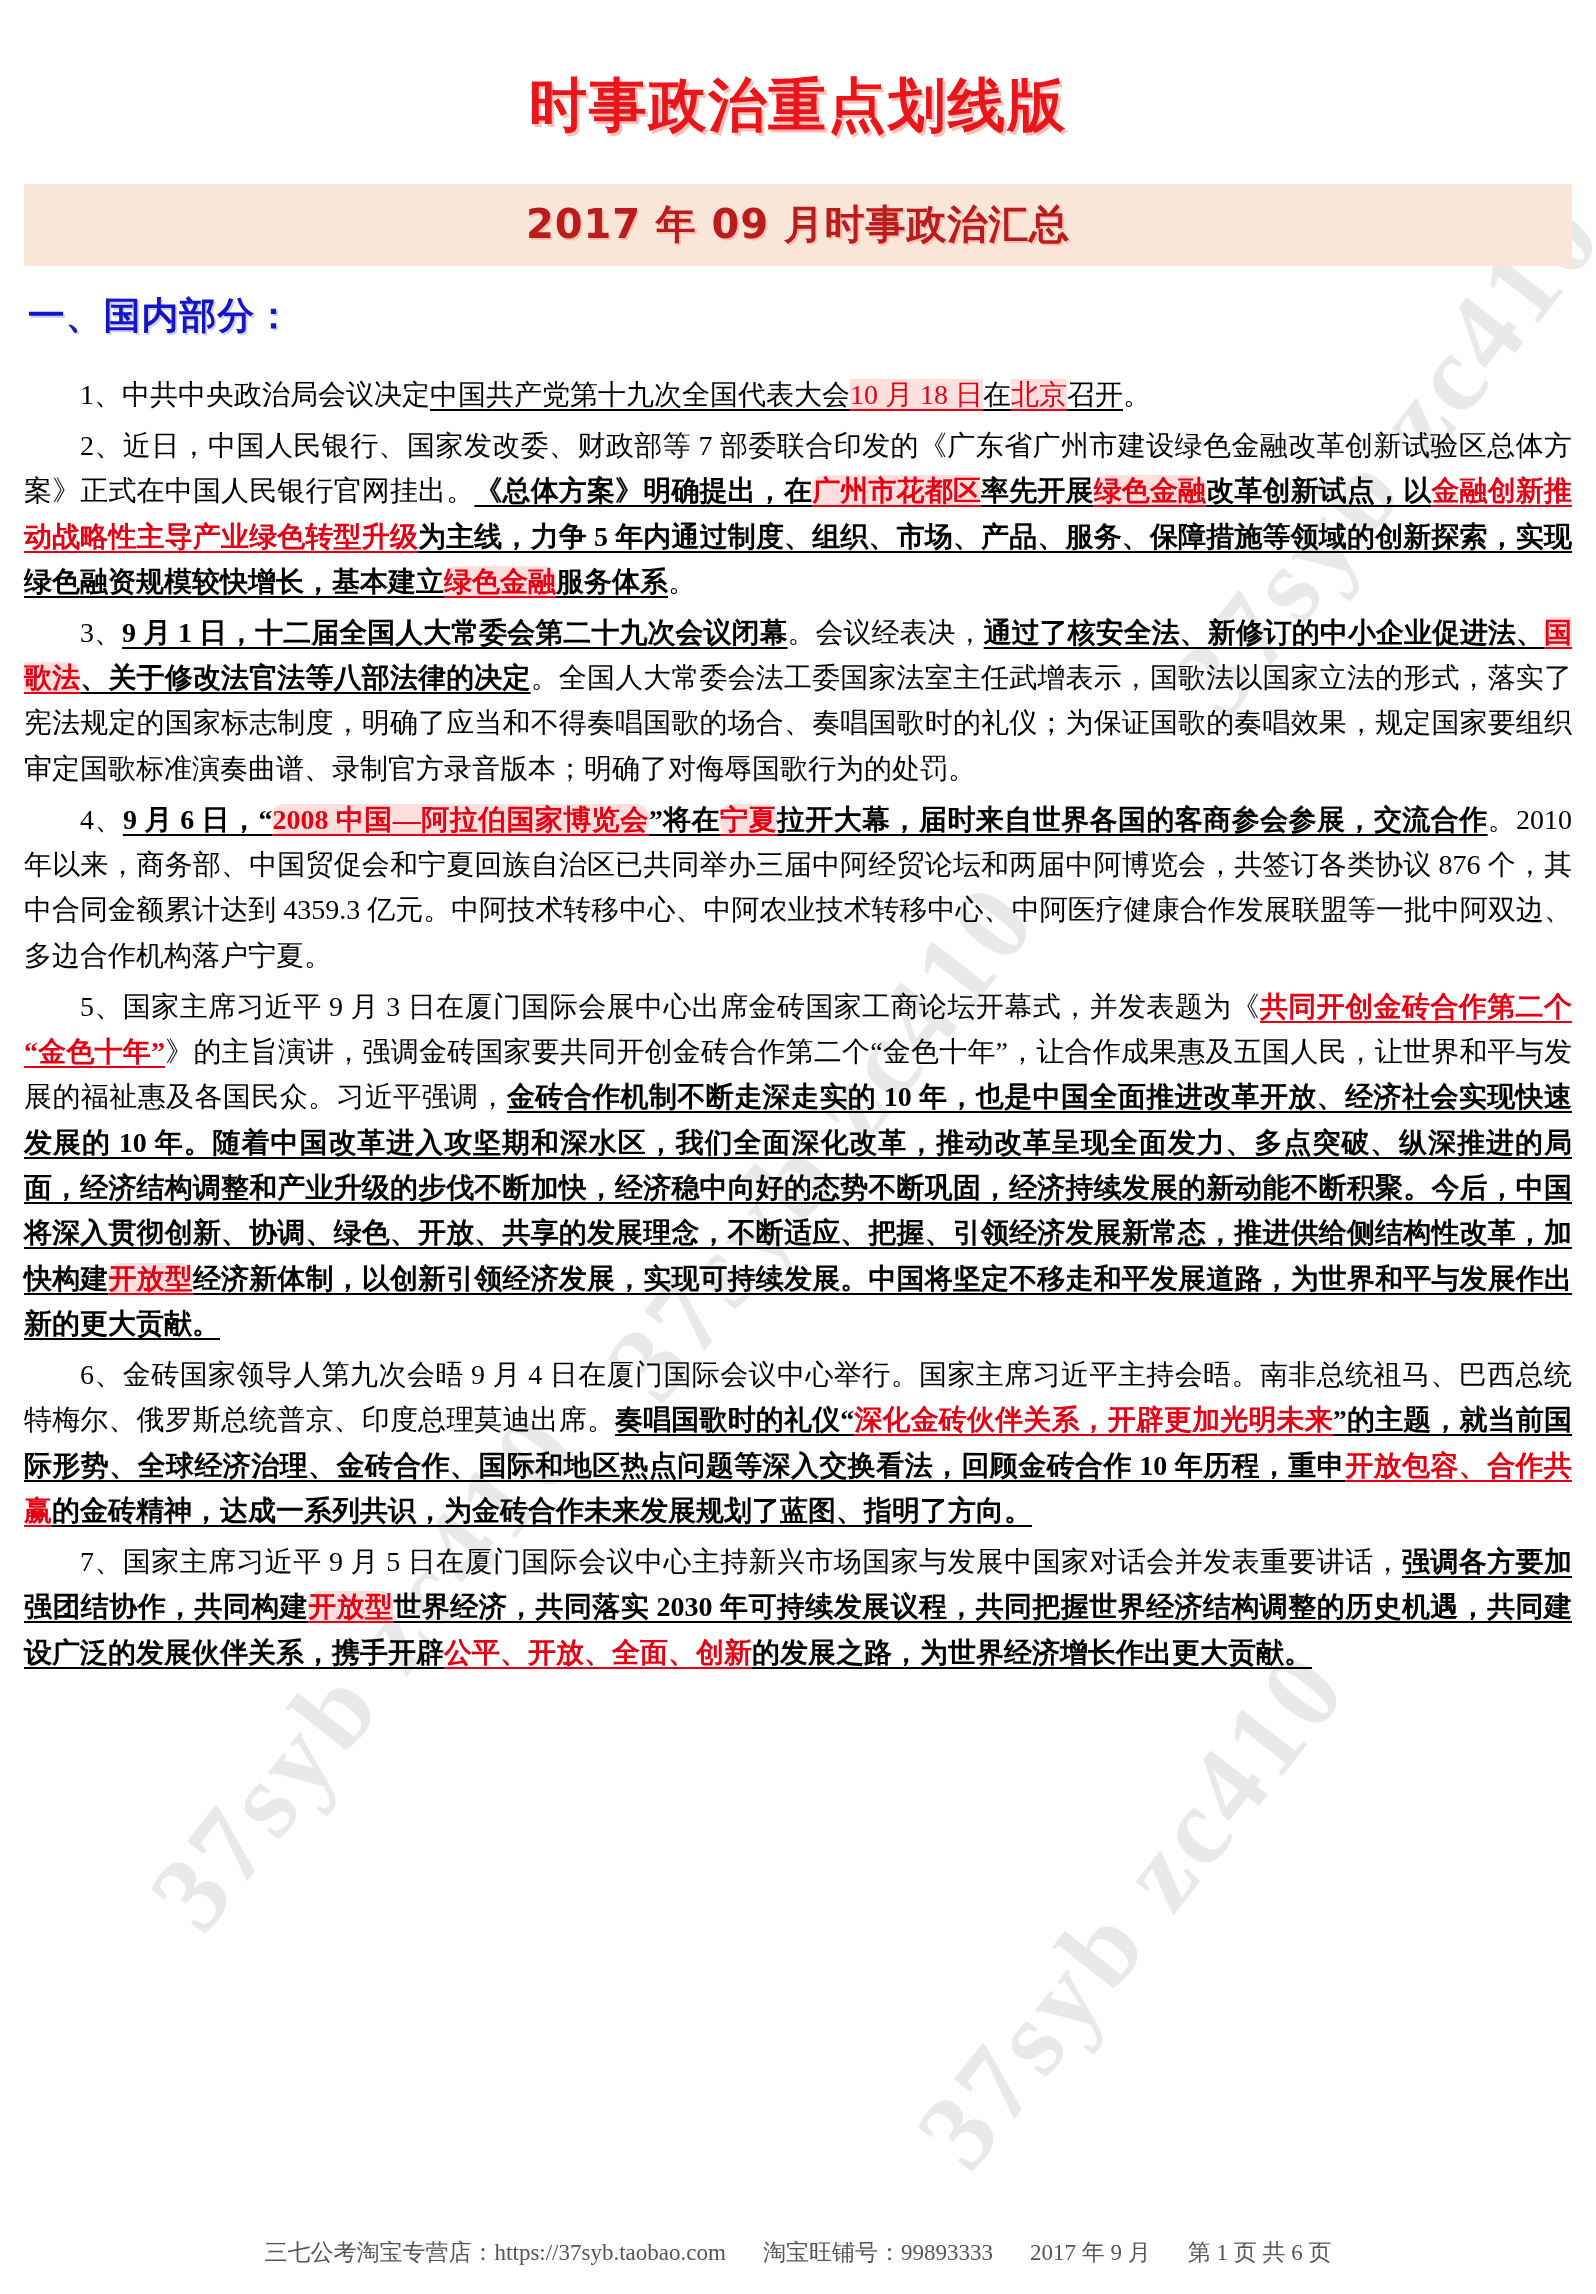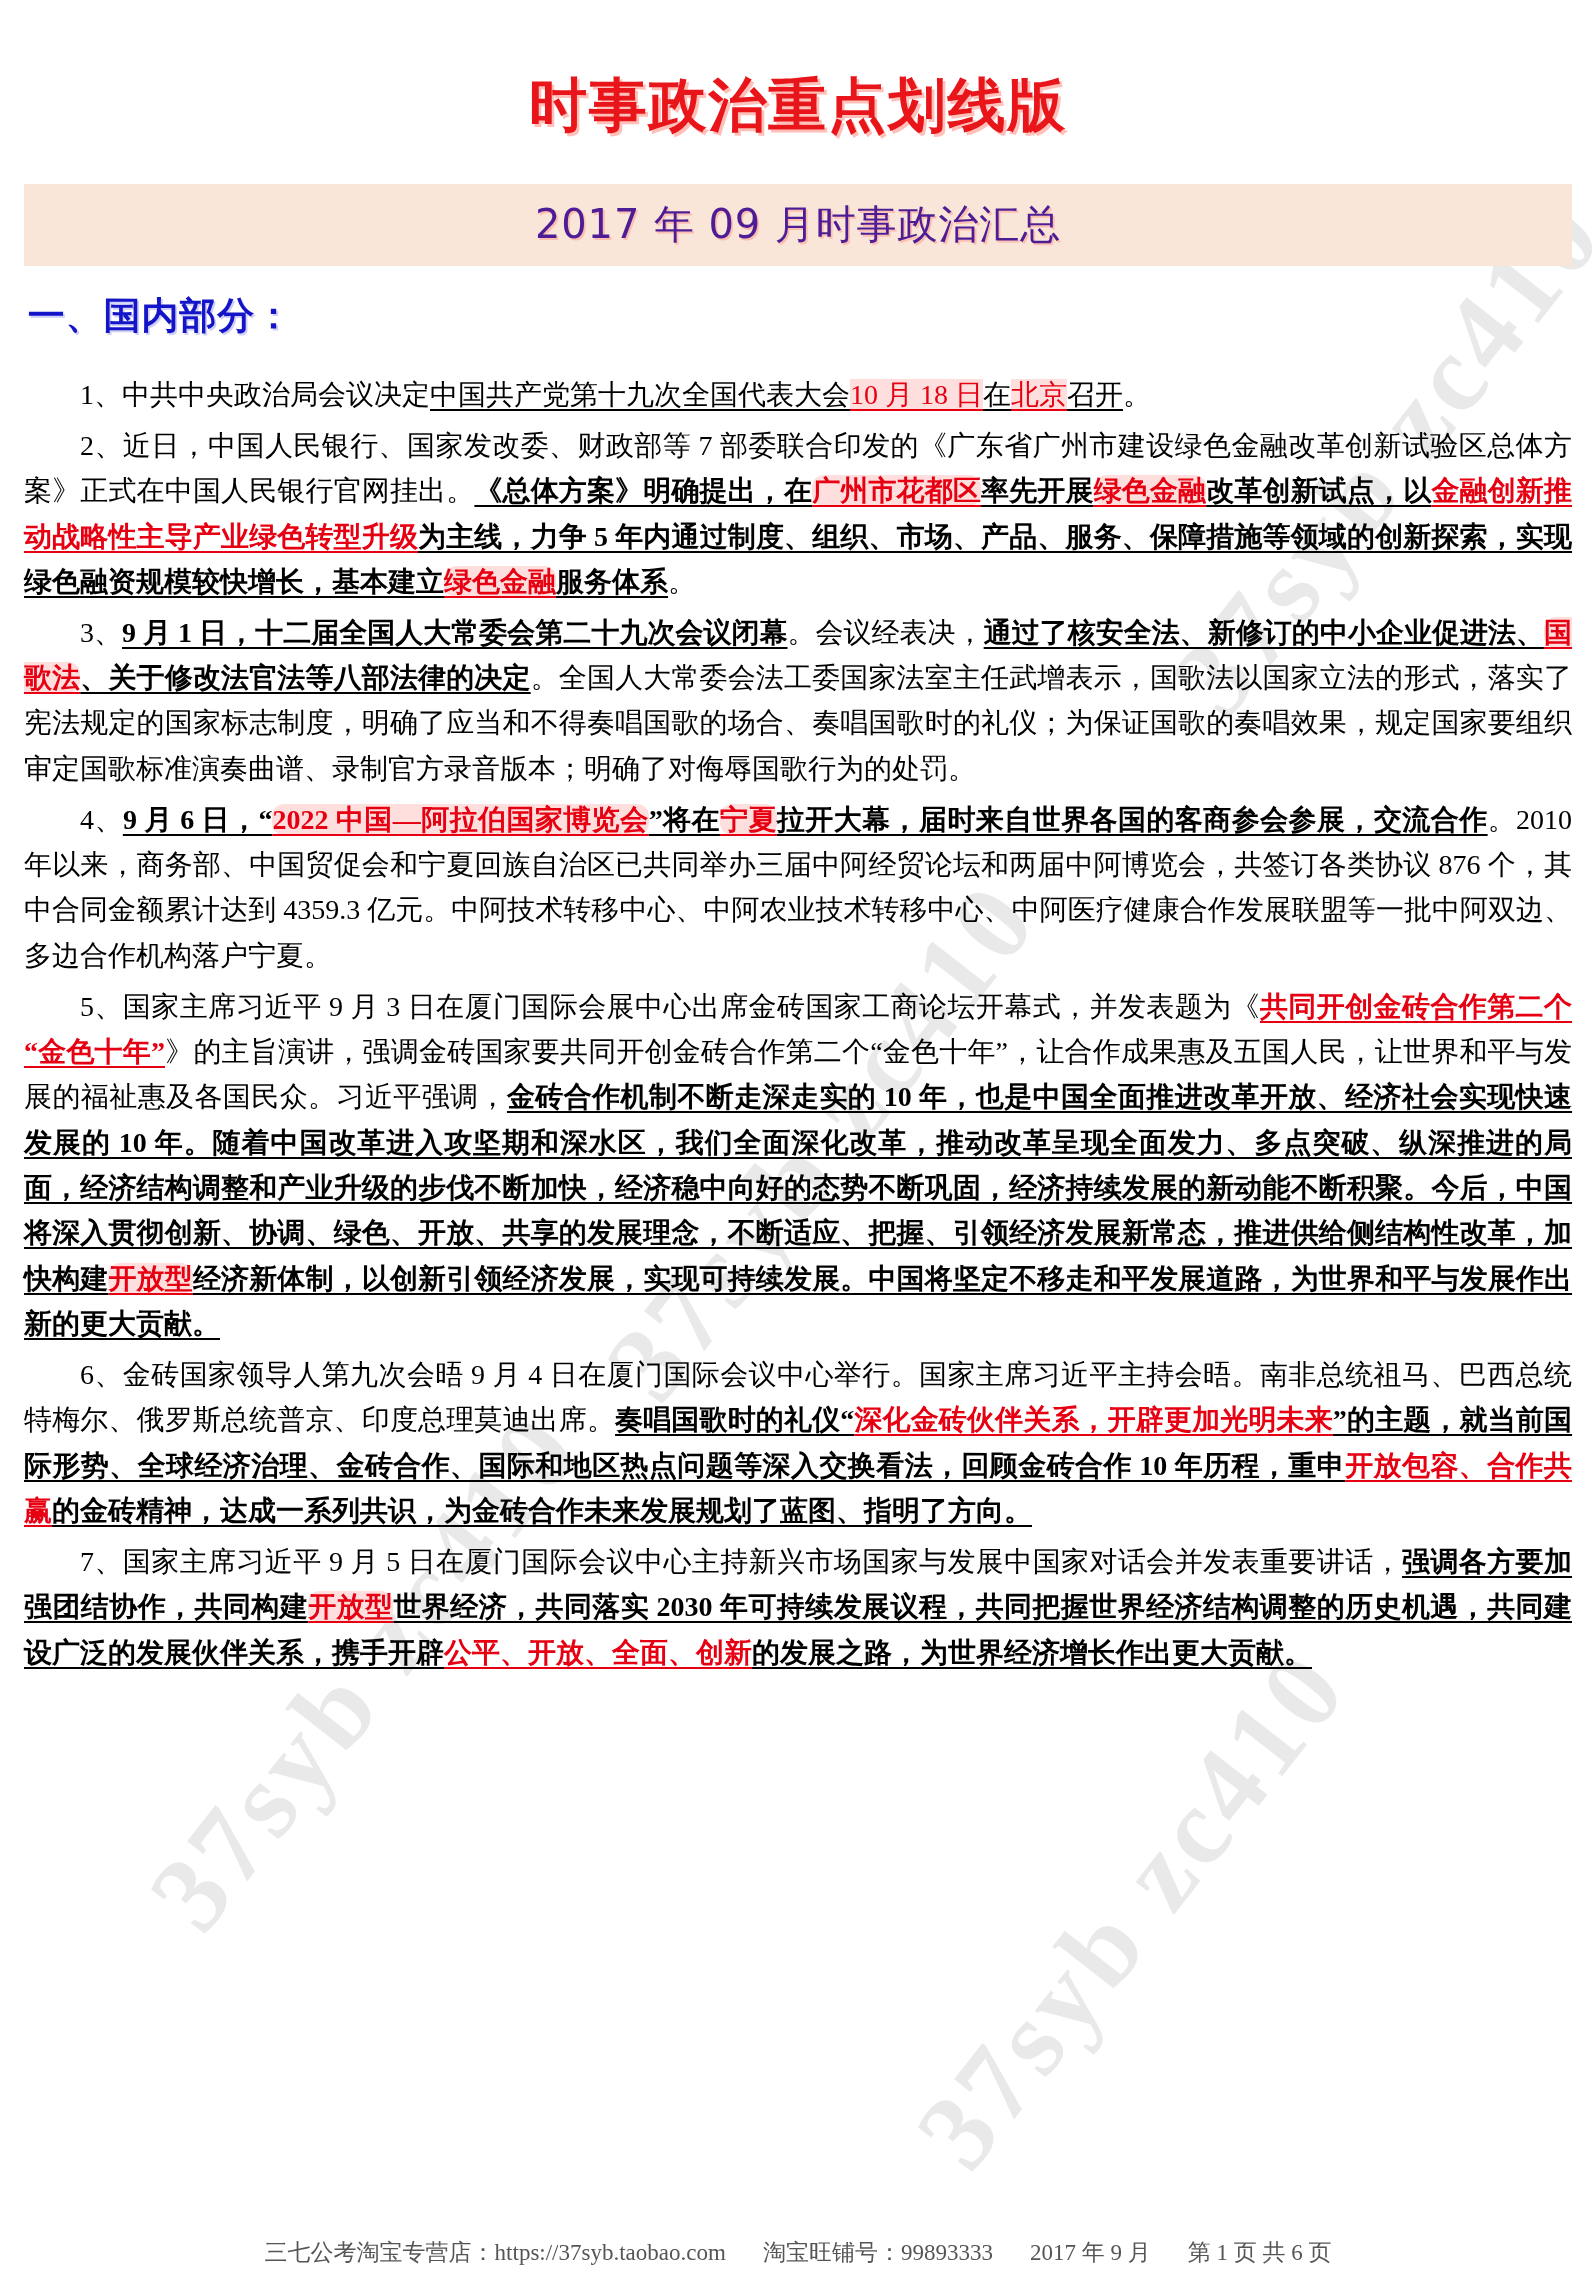--- a/index.html
+++ b/index.html
@@ -63,23 +63,23 @@
   
   .subtitle-banner {
     margin-top: 46px;
     background: #fae6d8;
     height: 82px;
     display: flex;
     align-items: center;
     justify-content: center;
   }
   .subtitle-text {
-    color: #4c1d95;
+    color: #b91c1c;
     font-family: "DejaVu Sans", "Liberation Sans", sans-serif;
-    font-weight: 400;
+    font-weight: 700;
     font-size: 40px;
     letter-spacing: 0.9px;
     text-shadow: 1.8px 1.8px 0 rgba(255,150,140,0.5);
   }
 
   
   .section-heading {
     margin-top: 25.6px;
     margin-left: 3.7px;
     color: #1414c8;
@@ -147,21 +147,21 @@
   <h2 class="section-heading">一、国内部分：</h2>
 
   <div class="body-area">
 
     <p class="item"><span>1、</span><span>中共中央政治局会议决定</span><span class="u">中国共产党第十九次全国代表大会</span><span class="u hl">10 月 18 日</span><span class="u">在</span><span class="u hl">北京</span><span class="u">召开</span><span>。</span></p>
 
     <p class="item"><span>2、</span><span>近日，中国人民银行、国家发改委、财政部等 7 部委联合印发的《广东省广州市建设绿色金融改革创新试验区总体方案》正式在中国人民银行官网挂出。</span><span class="u b">《总体方案》明确提出，在</span><span class="u hlb">广州市花都区</span><span class="u b">率先开展</span><span class="u hlb">绿色金融</span><span class="u b">改革创新试点，以</span><span class="u rb">金融创新推动战略性主导产业绿色转型升级</span><span class="u b">为主线，力争 5 年内通过制度、组织、市场、产品、服务、保障措施等领域的创新探索，实现绿色融资规模较快增长，基本建立</span><span class="u hlb">绿色金融</span><span class="u b">服务体系</span><span>。</span></p>
 
     <p class="item"><span>3、</span><span class="u b">9 月 1 日，十二届全国人大常委会第二十九次会议闭幕</span><span>。会议经表决，</span><span class="u b">通过了核安全法、新修订的中小企业促进法、</span><span class="u hlb">国歌法</span><span class="u b">、关于修改法官法等八部法律的决定</span><span>。全国人大常委会法工委国家法室主任武增表示，国歌法以国家立法的形式，落实了宪法规定的国家标志制度，明确了应当和不得奏唱国歌的场合、奏唱国歌时的礼仪；为保证国歌的奏唱效果，规定国家要组织审定国歌标准演奏曲谱、录制官方录音版本；明确了对侮辱国歌行为的处罚。</span></p>
 
-    <p class="item"><span>4、</span><span class="u b">9 月 6 日，“</span><span class="u hlb">2022 中国—阿拉伯国家博览会</span><span class="u b">”将在</span><span class="u hlb">宁夏</span><span class="u b">拉开大幕，届时来自世界各国的客商参会参展，交流合作</span><span>。2010 年以来，商务部、中国贸促会和宁夏回族自治区已共同举办三届中阿经贸论坛和两届中阿博览会，共签订各类协议 876 个，其中合同金额累计达到 4359.3 亿元。中阿技术转移中心、中阿农业技术转移中心、中阿医疗健康合作发展联盟等一批中阿双边、多边合作机构落户宁夏。</span></p>
+    <p class="item"><span>4、</span><span class="u b">9 月 6 日，“</span><span class="u hlb">2008 中国—阿拉伯国家博览会</span><span class="u b">”将在</span><span class="u hlb">宁夏</span><span class="u b">拉开大幕，届时来自世界各国的客商参会参展，交流合作</span><span>。2010 年以来，商务部、中国贸促会和宁夏回族自治区已共同举办三届中阿经贸论坛和两届中阿博览会，共签订各类协议 876 个，其中合同金额累计达到 4359.3 亿元。中阿技术转移中心、中阿农业技术转移中心、中阿医疗健康合作发展联盟等一批中阿双边、多边合作机构落户宁夏。</span></p>
 
     <p class="item"><span>5、</span><span>国家主席习近平 9 月 3 日在厦门国际会展中心出席金砖国家工商论坛开幕式，并发表题为《</span><span class="u rb">共同开创金砖合作第二个“金色十年”</span><span>》的主旨演讲，强调金砖国家要共同开创金砖合作第二个“金色十年”，让合作成果惠及五国人民，让世界和平与发展的福祉惠及各国民众。习近平强调，</span><span class="u b">金砖合作机制不断走深走实的 10 年，也是中国全面推进改革开放、经济社会实现快速发展的 10 年。随着中国改革进入攻坚期和深水区，我们全面深化改革，推动改革呈现全面发力、多点突破、纵深推进的局面，经济结构调整和产业升级的步伐不断加快，经济稳中向好的态势不断巩固，经济持续发展的新动能不断积聚。今后，中国将深入贯彻创新、协调、绿色、开放、共享的发展理念，不断适应、把握、引领经济发展新常态，推进供给侧结构性改革，加快构建</span><span class="u hlb">开放型</span><span class="u b">经济新体制，以创新引领经济发展，实现可持续发展。中国将坚定不移走和平发展道路，为世界和平与发展作出新的更大贡献。</span></p>
 
     <p class="item"><span>6、</span><span>金砖国家领导人第九次会晤 9 月 4 日在厦门国际会议中心举行。国家主席习近平主持会晤。南非总统祖马、巴西总统特梅尔、俄罗斯总统普京、印度总理莫迪出席。</span><span class="u b">奏唱国歌时的礼仪“</span><span class="u rb">深化金砖伙伴关系，开辟更加光明未来</span><span class="u b">”的主题，就当前国际形势、全球经济治理、金砖合作、国际和地区热点问题等深入交换看法，回顾金砖合作 10 年历程，重申</span><span class="u rb">开放包容、合作共赢</span><span class="u b">的金砖精神，达成一系列共识，为金砖合作未来发展规划了蓝图、指明了方向。</span></p>
 
     <p class="item"><span>7、</span><span>国家主席习近平 9 月 5 日在厦门国际会议中心主持新兴市场国家与发展中国家对话会并发表重要讲话，</span><span class="u b">强调各方要加强团结协作，共同构建</span><span class="u hlb">开放型</span><span class="u b">世界经济，共同落实 2030 年可持续发展议程，共同把握世界经济结构调整的历史机遇，共同建设广泛的发展伙伴关系，携手开辟</span><span class="u rb">公平、开放、全面、创新</span><span class="u b">的发展之路，为世界经济增长作出更大贡献。</span></p>
 
   </div>
 </div>
 

